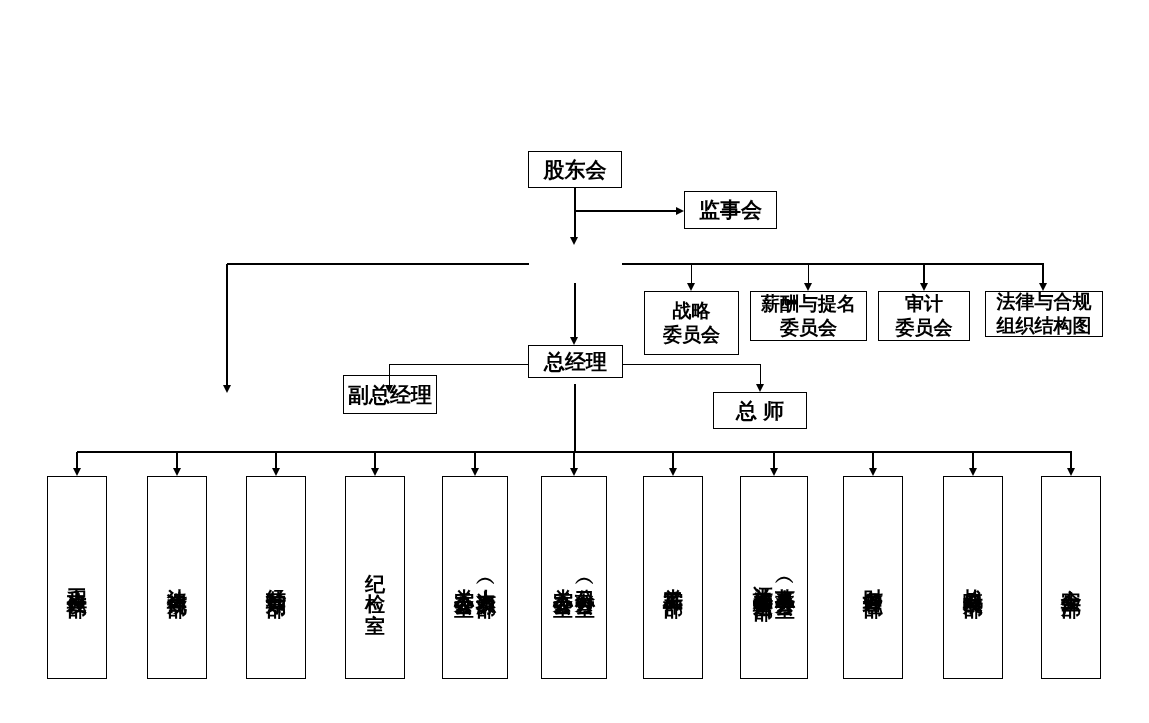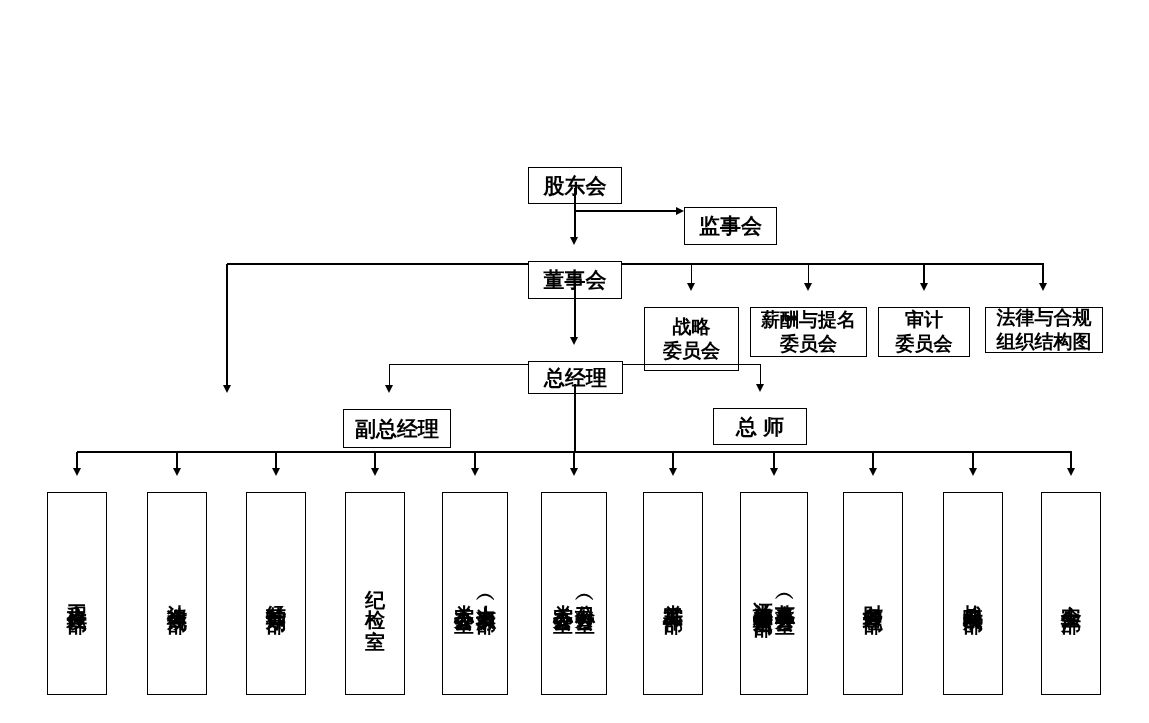--- a/index.html
+++ b/index.html
@@ -6,21 +6,21 @@
   #canvas{
     position:relative;width:1149px;height:723px;background:#ffffff;overflow:hidden;
     font-family:"Liberation Sans",sans-serif;color:#000;
   }
   .title{
     position:absolute;top:52px;left:0;width:100%;text-align:center;
     font-size:37px;font-weight:bold;letter-spacing:2px;
   }
   .box{
     position:absolute;border:1.5px solid #000;background:#fff;box-sizing:border-box;
-    display:flex;align-items:center;justify-content:center;font-weight:bold;margin-top:16px;
+    display:flex;align-items:center;justify-content:center;font-weight:bold;
   }
   .node{font-size:21px;white-space:pre;}
   .committee{flex-direction:column;font-size:19px;line-height:24px;text-align:center;}
   .dept{
     flex-direction:row;gap:1px;font-size:20px;
   }
   .vcol{
     writing-mode:vertical-lr;text-orientation:mixed;line-height:1.05;letter-spacing:2px;
     white-space:nowrap;
   }
@@ -35,23 +35,22 @@
     border-left:8px solid #000;}
 </style>
 </head>
 <body>
 
 <div id="canvas">
 
 
   <div class="box node" style="left:528px;top:151px;width:94px;height:37px">股东会</div>
   <div class="box node" style="left:684px;top:191px;width:93px;height:38px">监事会</div>
-  <div class="box node" style="left:528px;top:245px;width:94px;height:38px">董事会</div>
   <div class="box node" style="left:528px;top:345px;width:95px;height:33px">总经理</div>
-  <div class="box node" style="left:343px;top:393px;width:108px;height:39px">副总经理</div>
+  <div class="box node" style="left:343px;top:375px;width:94px;height:39px">副总经理</div>
   <div class="box node" style="left:713px;top:392px;width:94px;height:37px">总 师</div>
 
   <div class="box committee" style="left:644px;top:291px;width:95px;height:64px">
     <div>战略</div>
     <div>委员会</div>
   </div>
   <div class="box committee" style="left:750px;top:291px;width:117px;height:50px">
     <div>薪酬与提名</div>
     <div>委员会</div>
   </div>

